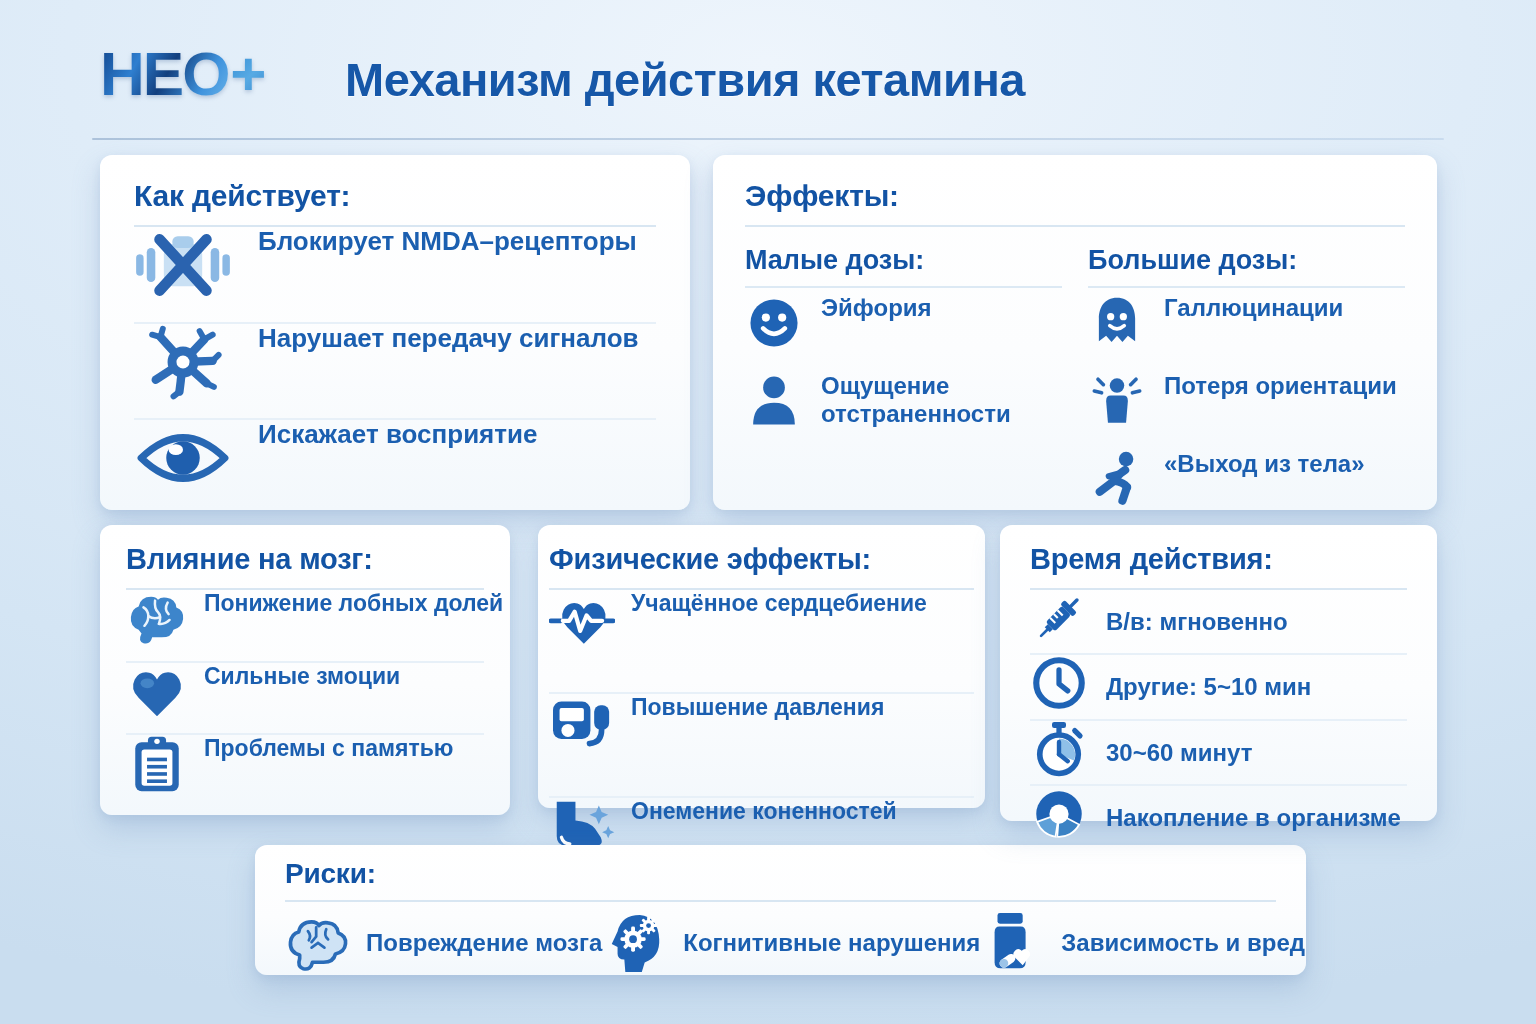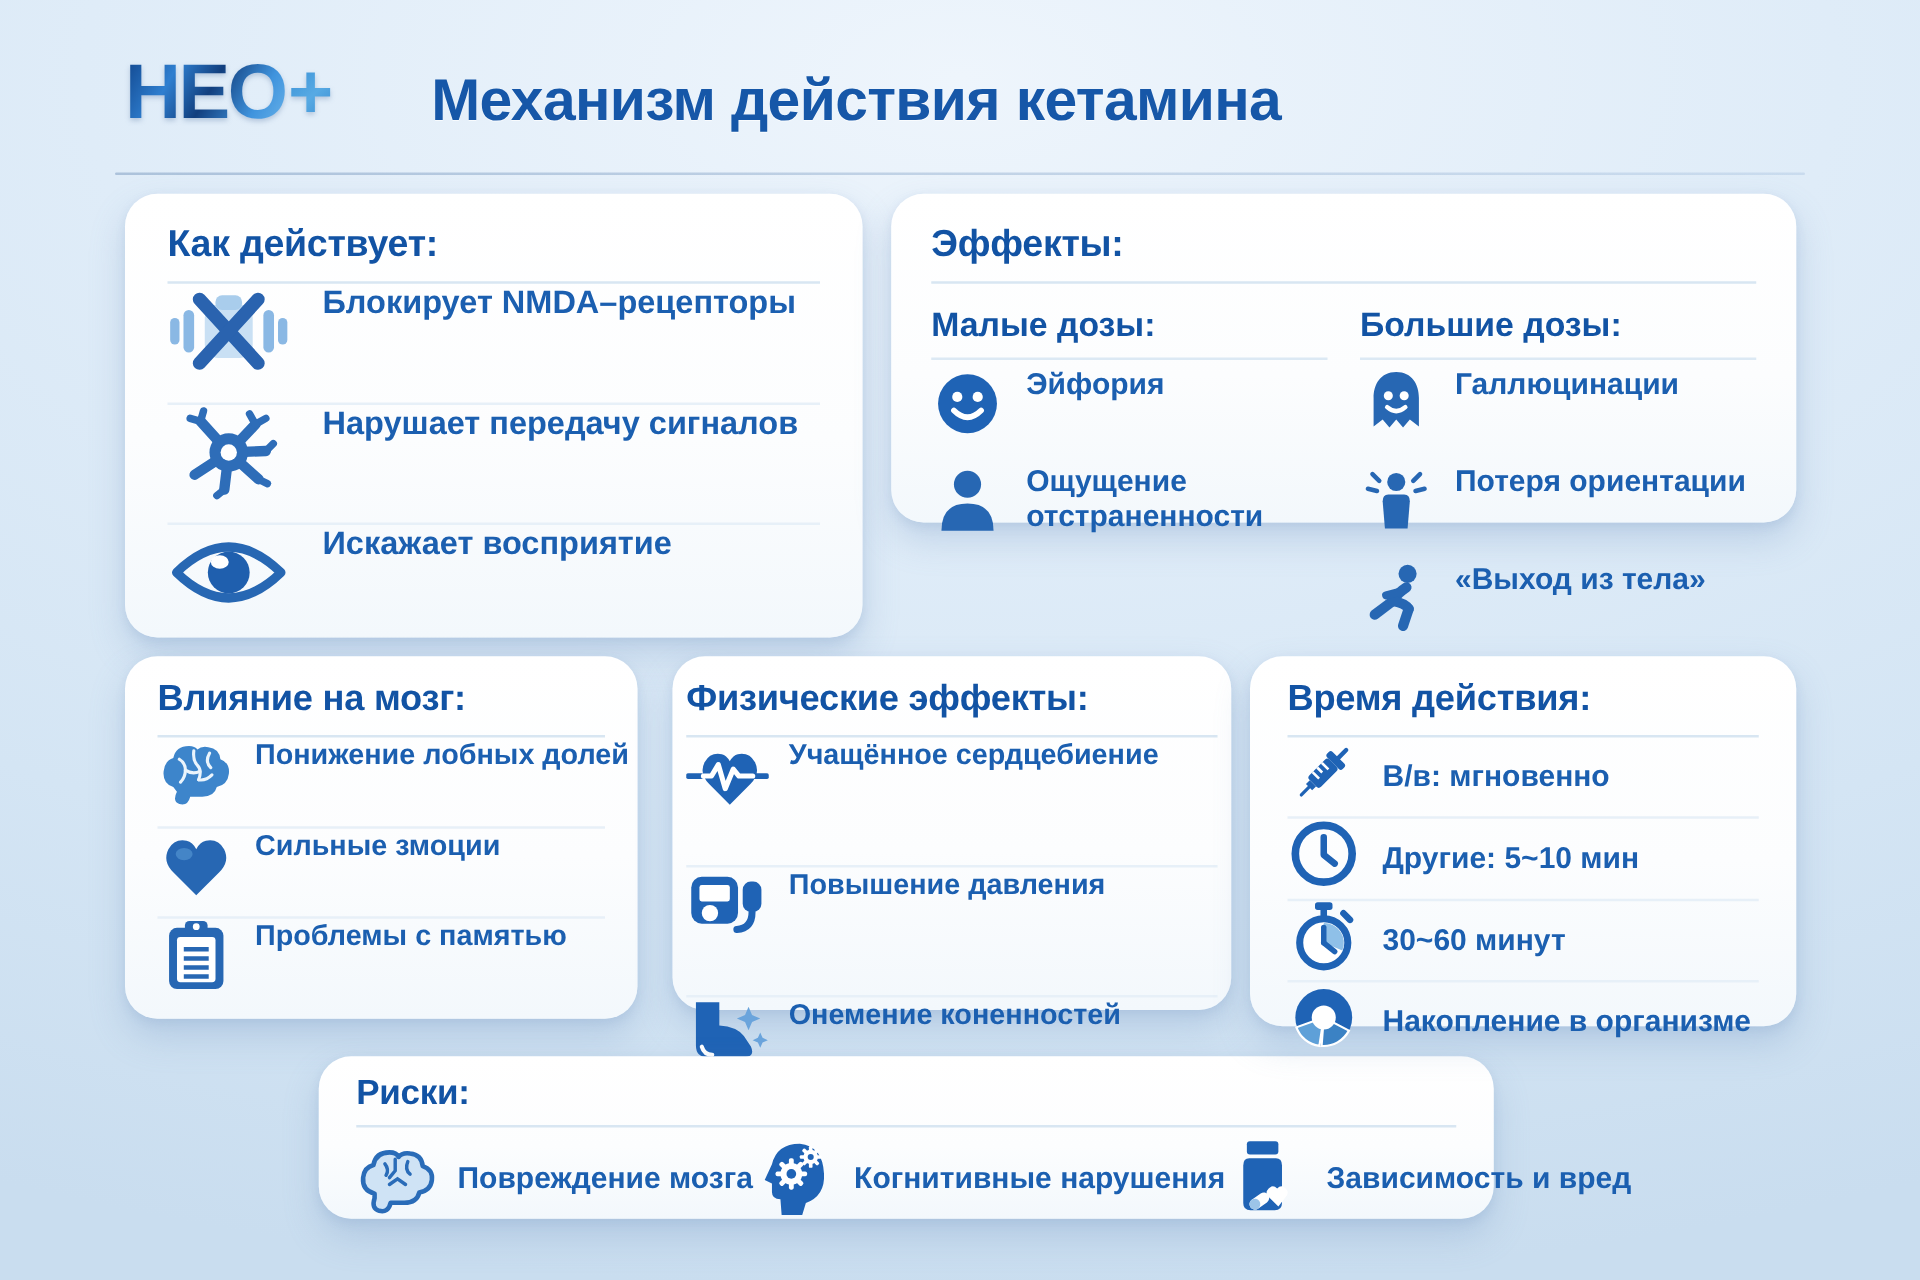--- a/index.html
+++ b/index.html
@@ -37,21 +37,21 @@
   }
   .header-rule{
     position:absolute; left:92px; top:138px; width:1352px; height:2px;
     background:linear-gradient(90deg, rgba(130,160,195,.55), rgba(150,180,215,.30));
     border-radius:1px;
   }
   
   .card{
     position:absolute;
     background:linear-gradient(180deg,#ffffff 0%,#fcfdfe 55%,#f3f8fc 100%);
-    border-radius:26px;
+    border-radius:12px;
     box-shadow:0 14px 28px rgba(120,152,194,.30), 0 3px 8px rgba(120,152,194,.16);
   }
   .card h2{
     font-size:30px; font-weight:800; color:#1253a4; letter-spacing:-0.2px;
     padding-bottom:12px;
     border-bottom:2px solid #d8e6f2;
   }
   .card h3{
     font-size:27px; font-weight:800; color:#1253a4;
     padding-bottom:10px;
@@ -64,21 +64,21 @@
   .label{ font-weight:700; color:#1b5fb0; line-height:1.15; }
 
   
   .card-how{ left:100px; top:155px; width:590px; height:355px; padding:24px 34px 0; }
   .card-how .rows{ height:288px; display:flex; flex-direction:column; }
   .card-how .row{ flex:1; gap:26px; }
   .card-how .icon{ width:98px; height:76px; }
   .card-how .label{ font-size:26px; white-space:nowrap; }
 
   
-  .card-effects{ left:713px; top:155px; width:724px; height:263px; padding:24px 32px 0; }
+  .card-effects{ left:713px; top:155px; width:724px; height:355px; padding:24px 32px 0; }
   .effects-cols{ display:flex; gap:26px; margin-top:18px; }
   .effects-col{ flex:1; }
   .effects-col .row{ min-height:72px; gap:18px; margin-top:6px; }
   .effects-col .icon{ width:58px; height:58px; }
   .effects-col .label{ font-size:24px; max-width:238px; }
 
   
   .card-brain{ left:100px; top:525px; width:410px; height:290px; padding:18px 26px 0; }
   .card-brain h2{ font-size:29px; }
   .card-brain .rows{ height:216px; display:flex; flex-direction:column; }
@@ -96,21 +96,21 @@
 
   
   .card-time{ left:1000px; top:525px; width:437px; height:296px; padding:18px 30px 0; z-index:3; }
   .card-time h2{ font-size:29px; }
   .card-time .rows{ height:259px; display:flex; flex-direction:column; }
   .card-time .row{ flex:1; gap:18px; }
   .card-time .icon{ width:58px; height:56px; }
   .card-time .label{ font-size:24px; white-space:nowrap;margin-top:18px; }
 
   
-  .card-risks{ left:255px; top:845px; width:940px; height:130px; padding:13px 30px 0; z-index:2; }
+  .card-risks{ left:255px; top:845px; width:1051px; height:130px; padding:13px 30px 0; z-index:2; }
   .card-risks h2{ font-size:28px; padding-bottom:10px; }
   .risk-groups{ display:flex; justify-content:space-between; align-items:center; height:82px; padding-right:34px; }
   .risk-group{ display:flex; align-items:center; gap:15px; }
   .risk-group .icon{ width:66px; height:62px; }
   .risk-group .label{ font-size:24px; white-space:nowrap; }
 </style>
 </head>
 <body>
 
 <div class="canvas">

